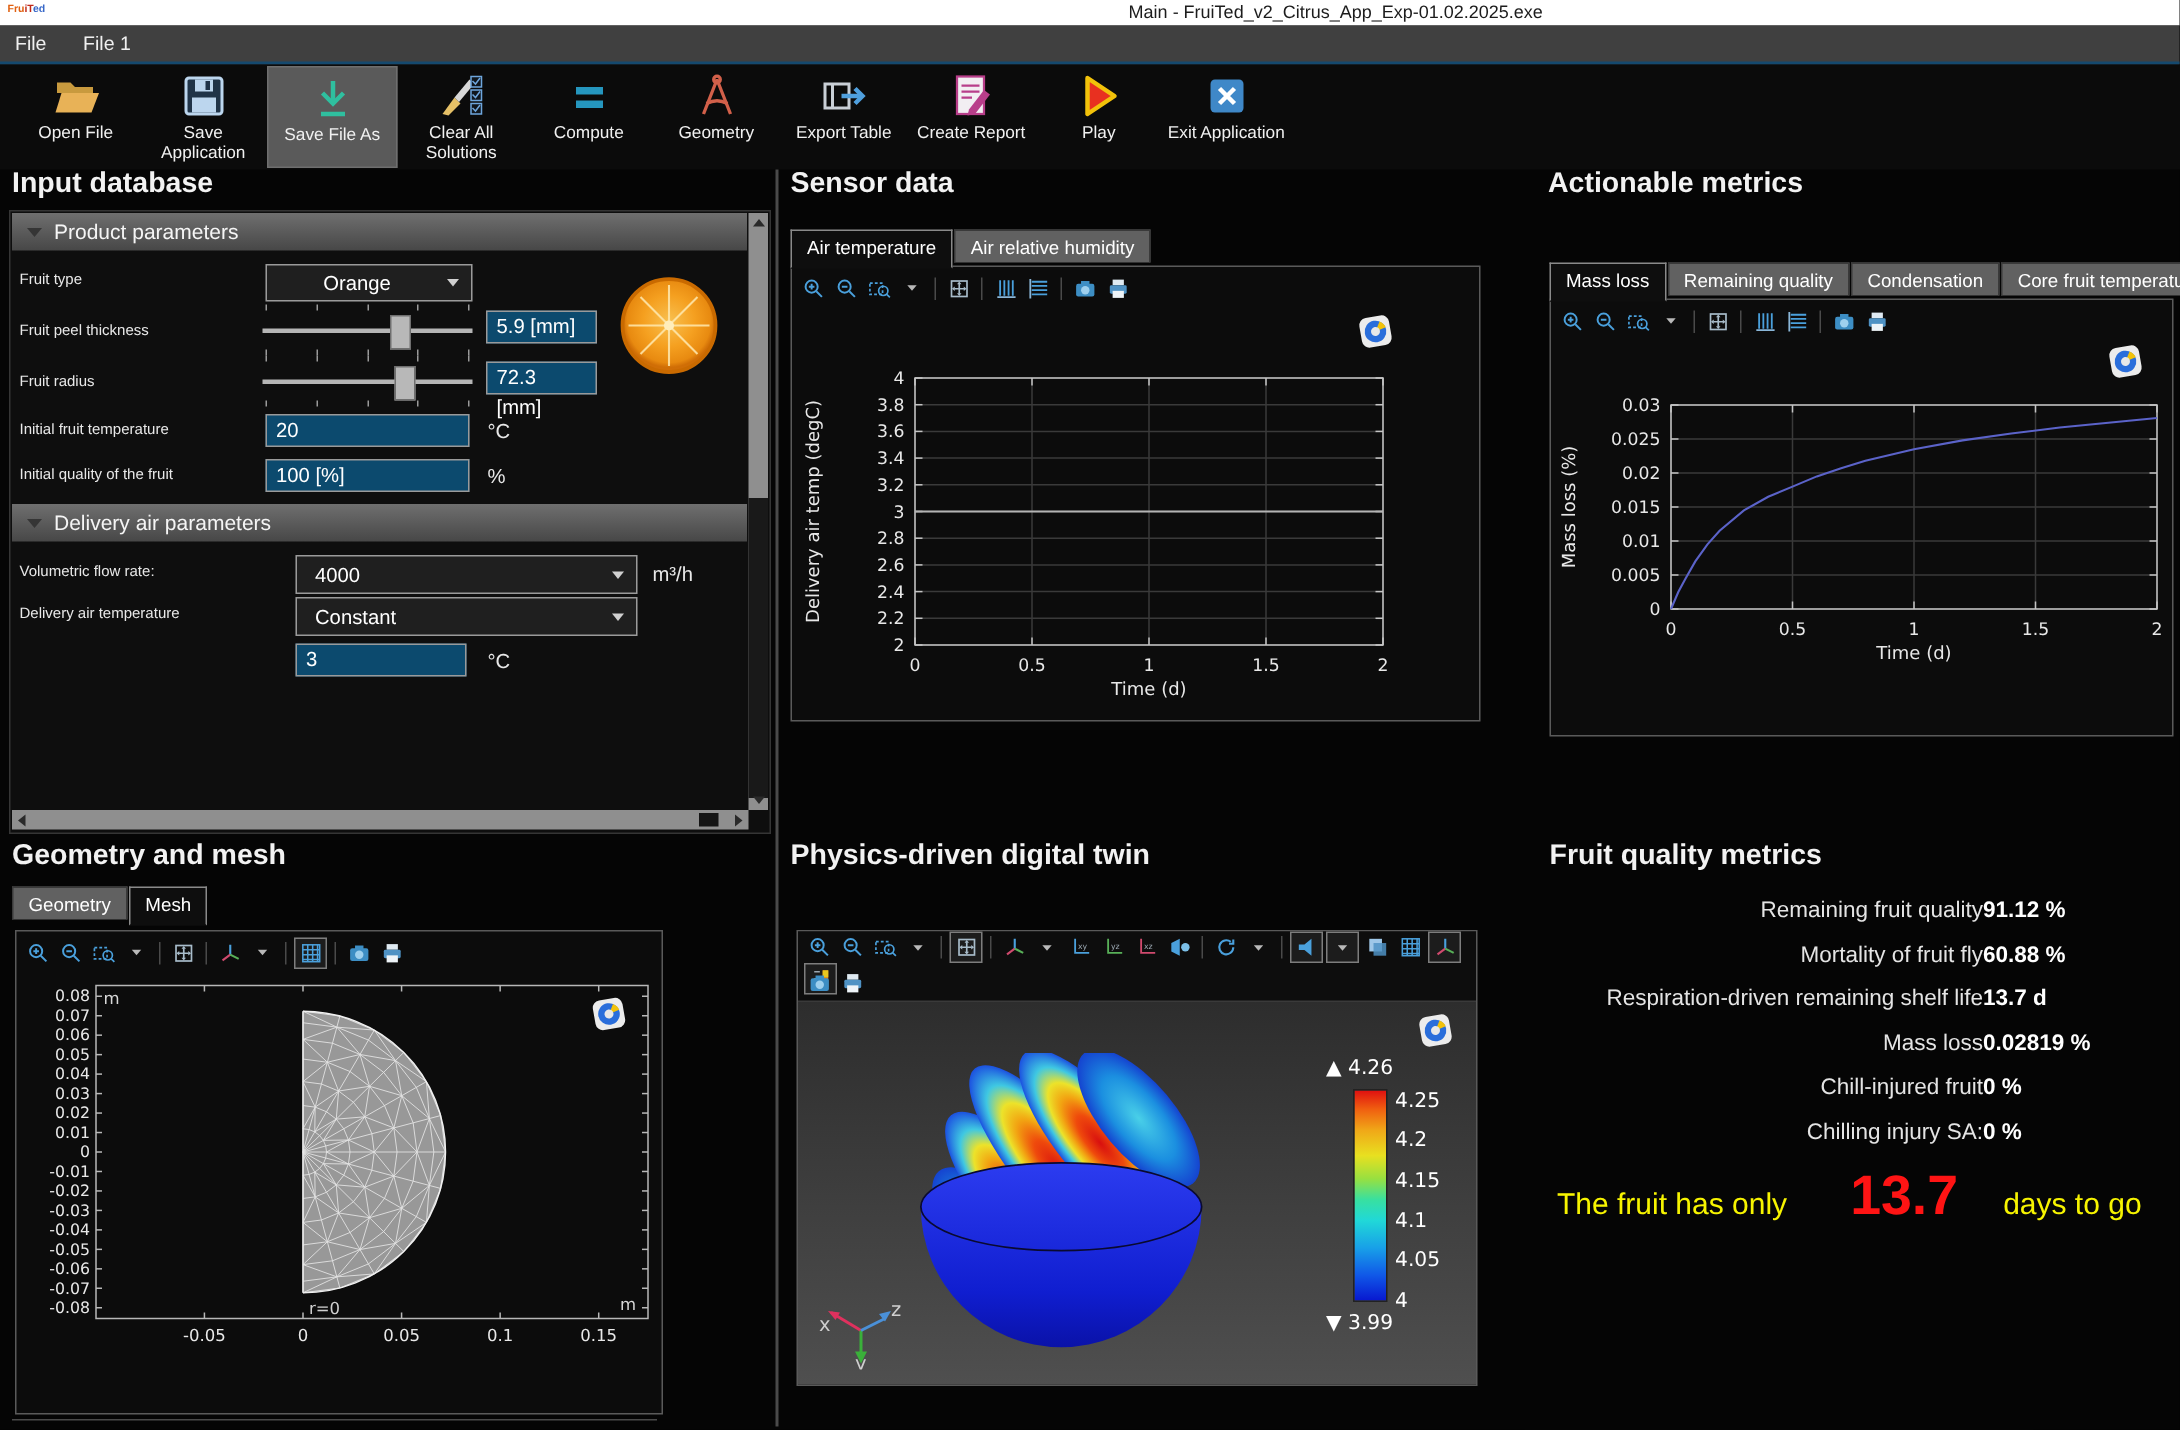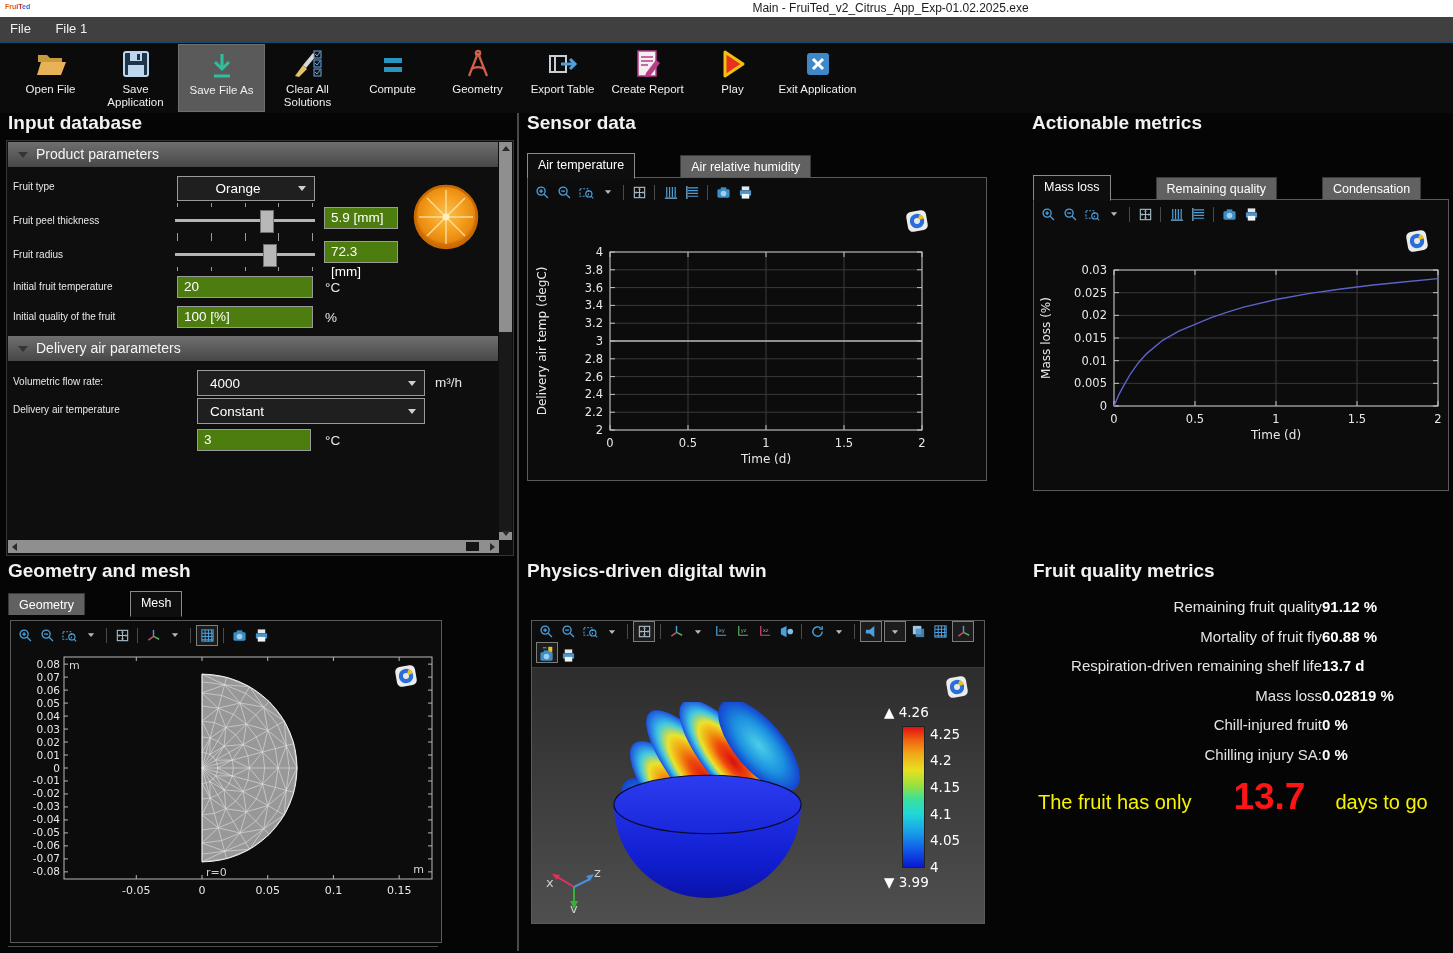--- a/index.html
+++ b/index.html
@@ -15,42 +15,42 @@
   .menubar span{display:inline-block;color:#f0f0f0;font-size:13px;padding:4px 10px 0 10px;}
   .toolbar{position:absolute;left:0;top:43px;width:1453px;height:70px;background:#0b0b0b;display:flex;padding-left:8px;}
   .tbtn{width:85px;height:66px;margin-top:1px;display:flex;flex-direction:column;align-items:center;justify-content:flex-start;
     color:#f0f0f0;font-size:11.5px;text-align:center;line-height:13px;}
   .tbtn .tbicon{width:32px;height:32px;margin-top:4px;margin-bottom:3px;}
   .tbtn .tbicon svg{width:32px;height:32px;}
   .tbtn.selected{background:#5a5a5a;border:1px solid #6f6f6f;}
   
   .h1{position:absolute;color:#f2f2f2;font-size:19px;font-weight:bold;}
   
-  .tabbar{position:absolute;display:flex;align-items:center;z-index:3;gap:44px;}
+  .tabbar{position:absolute;display:flex;align-items:flex-start;z-index:3;}
   .tab{font-size:12.5px;color:#fff;padding:4px 10px 3px 10px;margin-right:1px;white-space:nowrap;}
   .tab.active{background:#0e0e0e;border:1px solid #8a8a8a;border-bottom:1px solid #0e0e0e;height:17px;margin-bottom:-1px;}
   .tab.inactive{background:#616161;border:1px solid #3a3a3a;border-bottom:none;height:14px;}
   
   .panel{position:absolute;background:#0c0c0c;border:1px solid #5a5a5a;}
   .ptoolbar{position:absolute;left:3px;top:2px;right:3px;display:flex;align-items:center;height:24px;flex-wrap:wrap;}
   .pticon{width:20px;height:19px;display:flex;align-items:center;justify-content:center;margin:0 1px;}
   .pticon svg{width:15px;height:15px;}
   .pticon.caret svg{width:10px;height:10px;}
   .pticon.boxed{border:1px solid #7d7d7d;background:#1c1c1c;}
   .psep{width:1px;height:15px;background:#4a4a4a;margin:0 4px;}
   .comsol-logo{position:absolute;width:26px;height:26px;}
   
   .input-panel{position:absolute;left:6px;top:140px;width:506px;height:414px;background:#0e0e0e;border:1px solid #353535;}
   .secbar{position:absolute;left:1px;width:490px;height:25px;background:linear-gradient(180deg,#6f6f6f,#474747);
     color:#f5f5f5;font-size:14px;line-height:25px;padding-left:28px;box-sizing:border-box;}
   .secbar .tri{position:absolute;left:10px;top:10px;width:0;height:0;border-left:5px solid transparent;
     border-right:5px solid transparent;border-top:6px solid #353535;}
   .flabel{position:absolute;color:#e8e8e8;font-size:10px;white-space:nowrap;}
   .funit{position:absolute;color:#e8e8e8;font-size:13.5px;}
-  .tfield{position:absolute;background:#4d7c0f;border:1px solid #9a9a9a;color:#fff;font-size:13.5px;
+  .tfield{position:absolute;background:#0c4a6e;border:1px solid #9a9a9a;color:#fff;font-size:13.5px;
     font-family:"Liberation Sans",sans-serif;padding:0 6px;box-sizing:border-box;}
   .combo{position:absolute;background:#1f1f1f;border:1px solid #9a9a9a;color:#fff;font-size:13.5px;display:flex;align-items:center;}
   .combo .ctext{flex:1;padding-left:12px;}
   .combo.centered .ctext{text-align:center;padding-left:0;}
   .combo .ccaret{width:0;height:0;border-left:4px solid transparent;border-right:4px solid transparent;
     border-top:5px solid #d0d0d0;margin-right:8px;}
   .slider{position:absolute;width:140px;height:34px;}
   .slider .ticks{position:absolute;left:2px;right:2px;height:4px;display:flex;justify-content:space-between;}
   .slider .ticks i{width:1px;height:4px;background:#9a9a9a;}
   .slider .ticks.top{top:0}.slider .ticks.bot{bottom:0}

